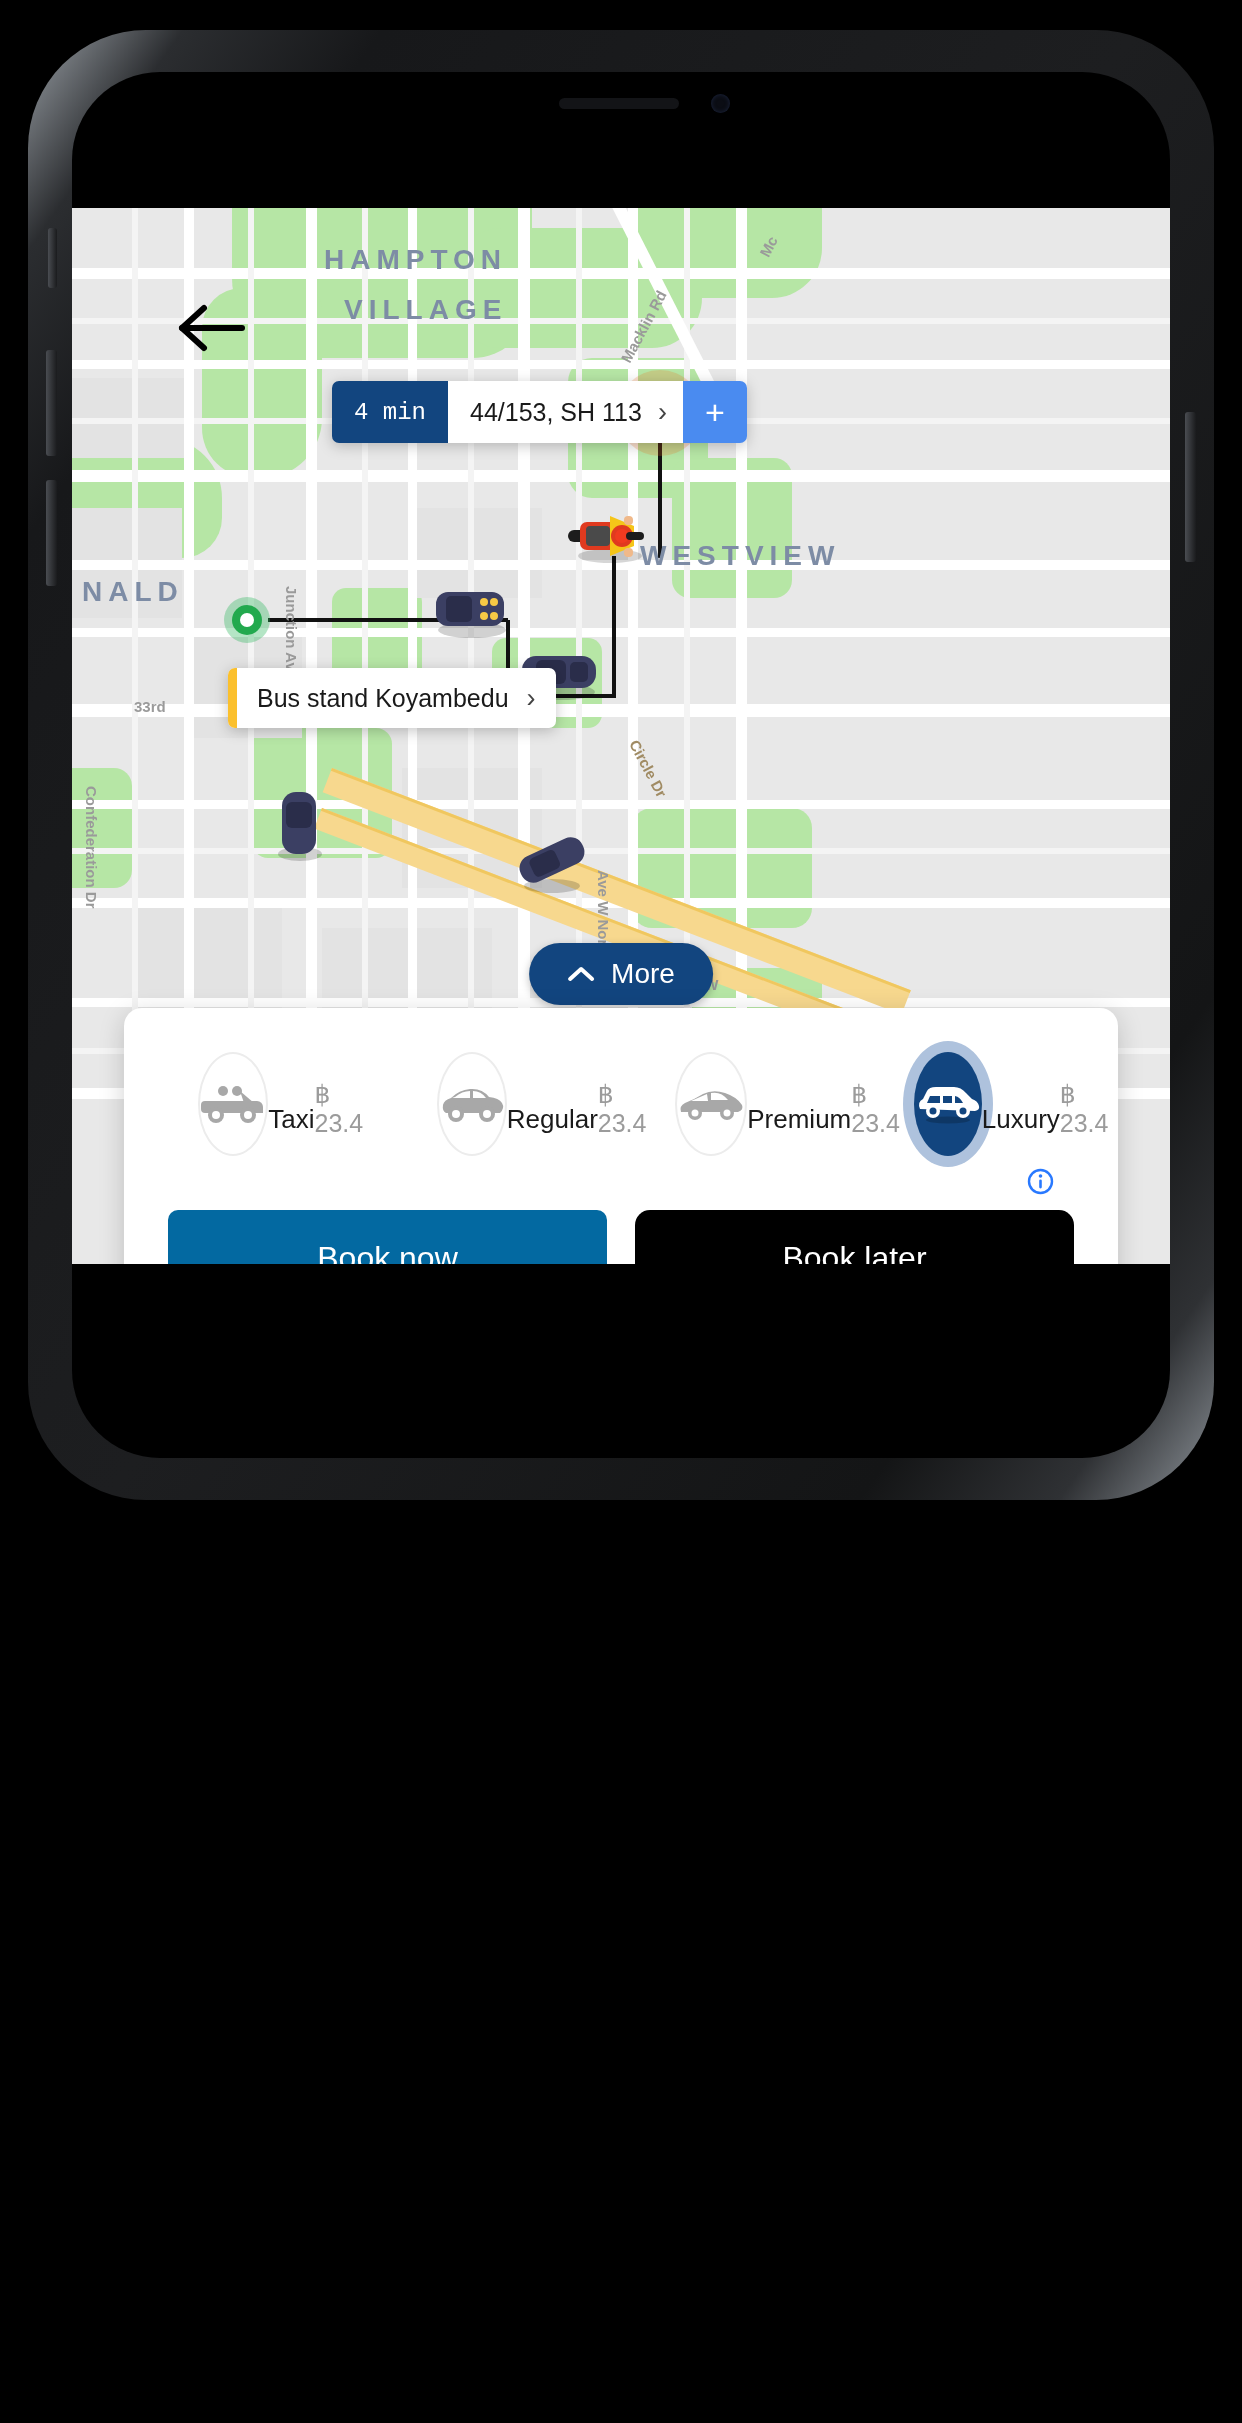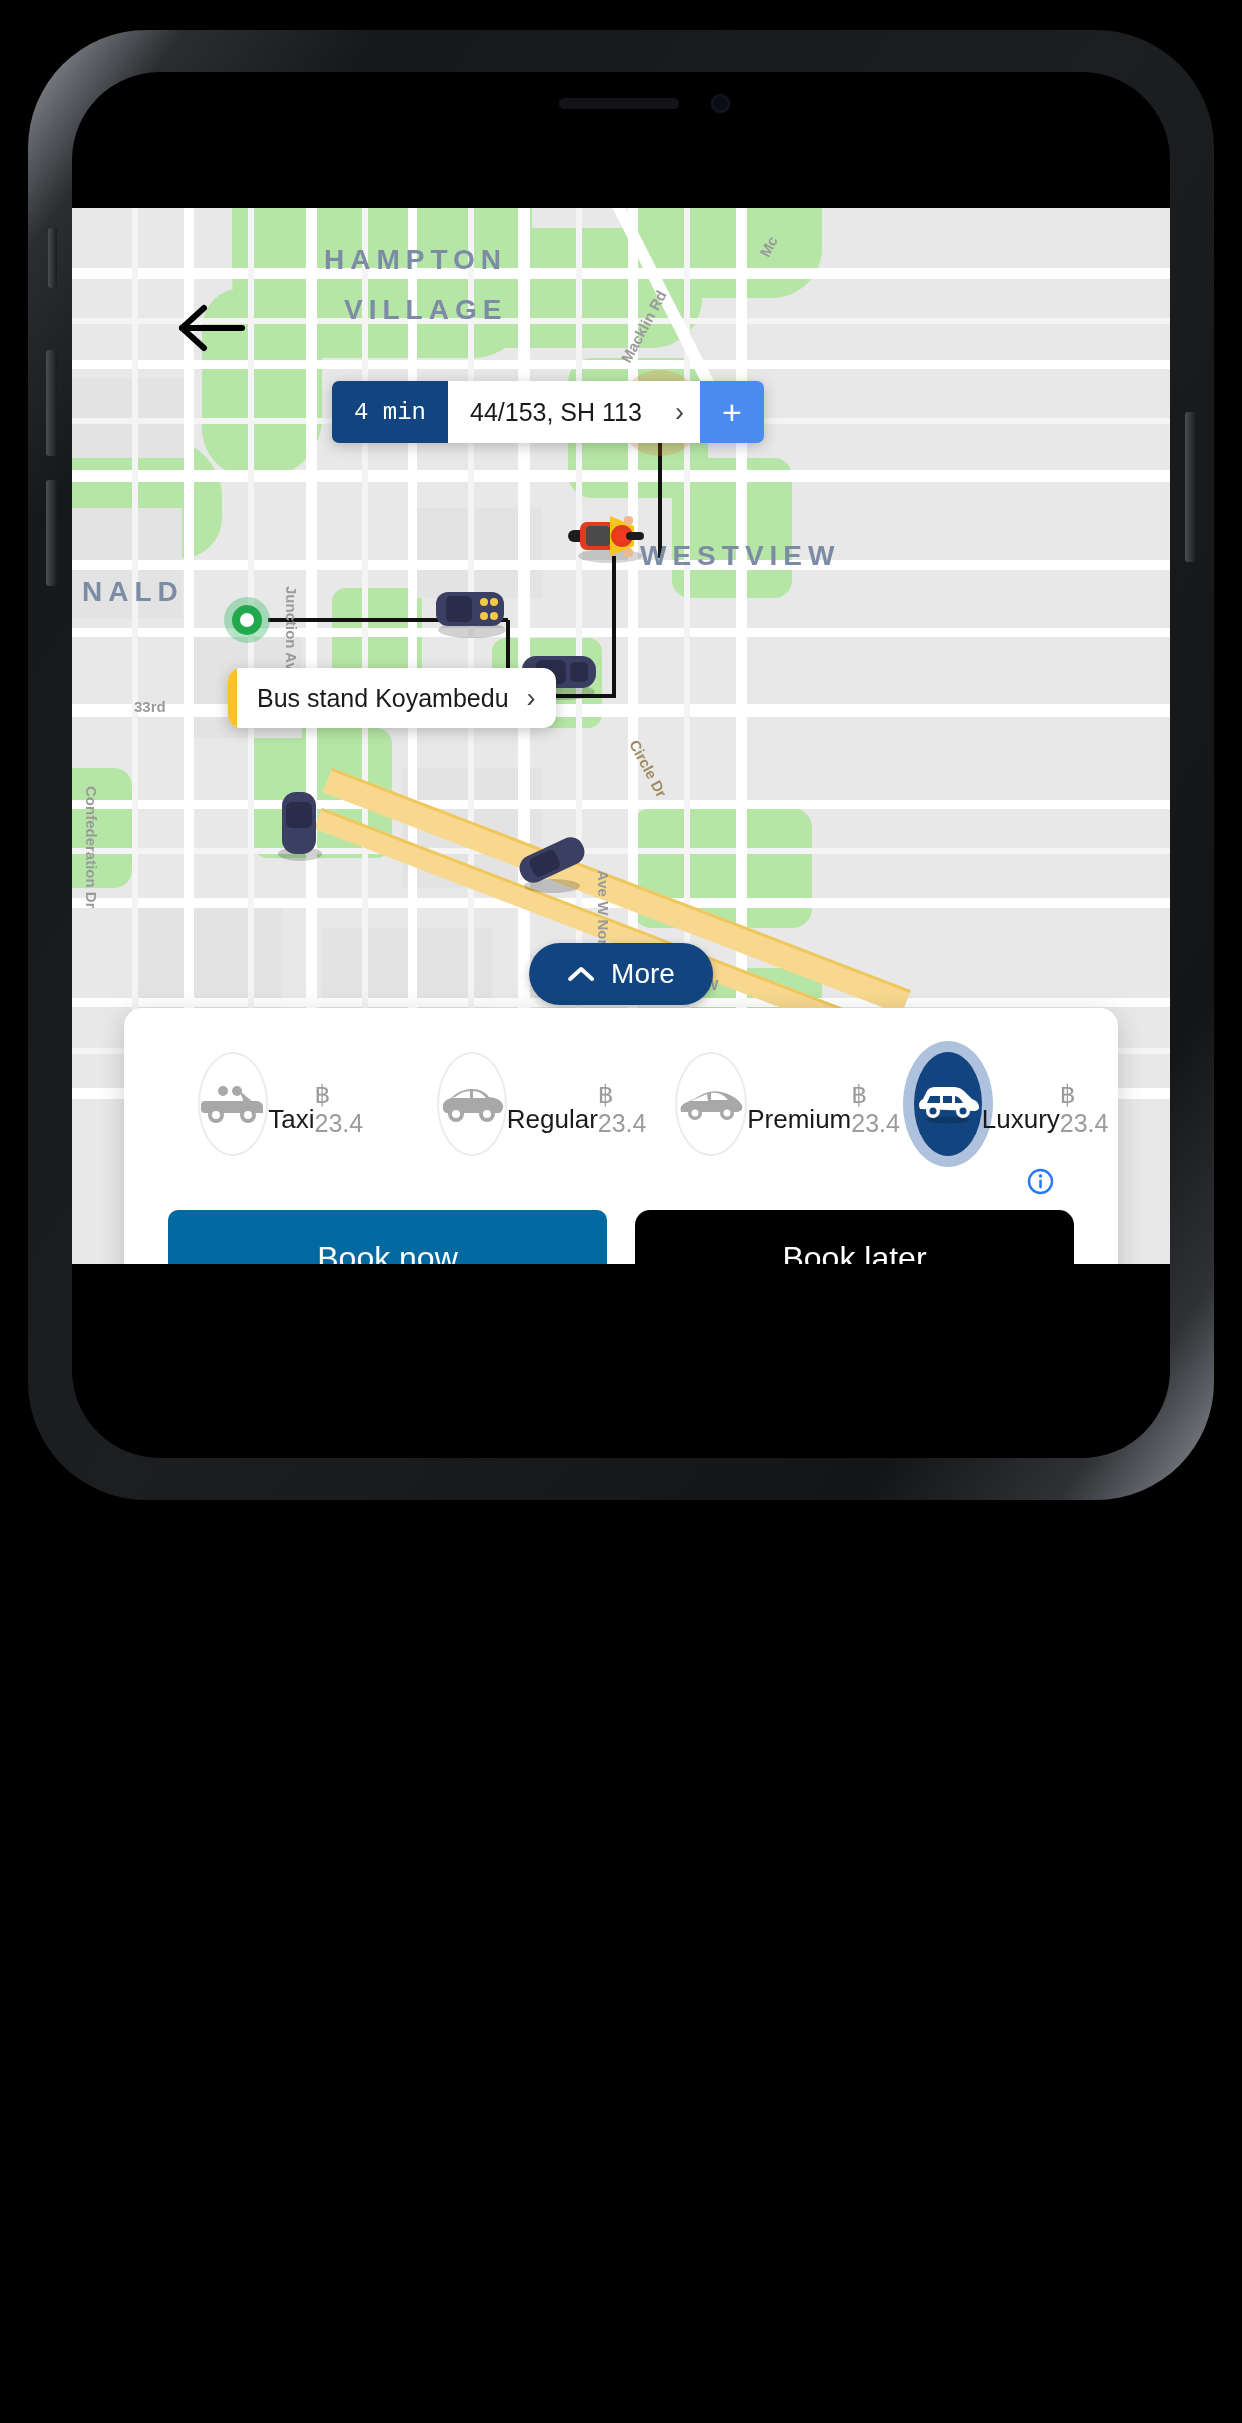--- a/index.html
+++ b/index.html
@@ -77,31 +77,31 @@
 
   
   .back-arrow { position:absolute; left:104px; top:92px; width:72px; height:56px; cursor:pointer; }
 
   
   .addr-row { position:absolute; left:260px; top:173px; display:flex; align-items:stretch;
               filter:drop-shadow(0 3px 7px rgba(0,0,0,.22)); }
   .eta-badge { background:#12457f; color:#fff; font-size:24px; font-weight:500;
                display:flex; align-items:center; justify-content:center;
                padding:0 22px; border-radius:7px 0 0 7px; height:62px;font-family:Liberation Mono, monospace; }
-  .addr-box { background:#fff; display:flex; align-items:center; gap:33px;
+  .addr-box { background:#fff; display:flex; align-items:center; gap:16px;
               padding:0 16px 0 22px; height:62px; }
   .addr-box .txt { font-size:25px; color:#1a1a1a; white-space:nowrap; }
   .chev { font-size:27px; color:#444; line-height:1; }
   .plus-btn { background:#4a8bf0; color:#fff; width:64px; height:62px;
               display:flex; align-items:center; justify-content:center;
               font-size:34px; font-weight:300; border-radius:0 7px 7px 0; cursor:pointer; }
 
   
   .bus-pill { position:absolute; left:156px; top:460px; display:flex; align-items:center;
-              background:#fff; height:60px; border-radius:13px; overflow:hidden;
+              background:#fff; height:60px; border-radius:7px; overflow:hidden;
               filter:drop-shadow(0 3px 7px rgba(0,0,0,.22)); }
   .bus-pill .bar { width:9px; align-self:stretch; background:#fbc02d; }
   .bus-pill .txt { font-size:25px; color:#1a1a1a; padding:0 18px 0 20px; white-space:nowrap; }
   .bus-pill .chev { padding-right:20px; }
 
   
   .more-btn { position:absolute; left:50%; transform:translateX(-50%); top:735px;
               background:#12457f; color:#fff; height:62px; border-radius:32px;
               display:flex; align-items:center; gap:16px; padding:0 38px;
               font-size:28px; cursor:pointer; box-shadow:0 3px 8px rgba(0,0,0,.25); }

